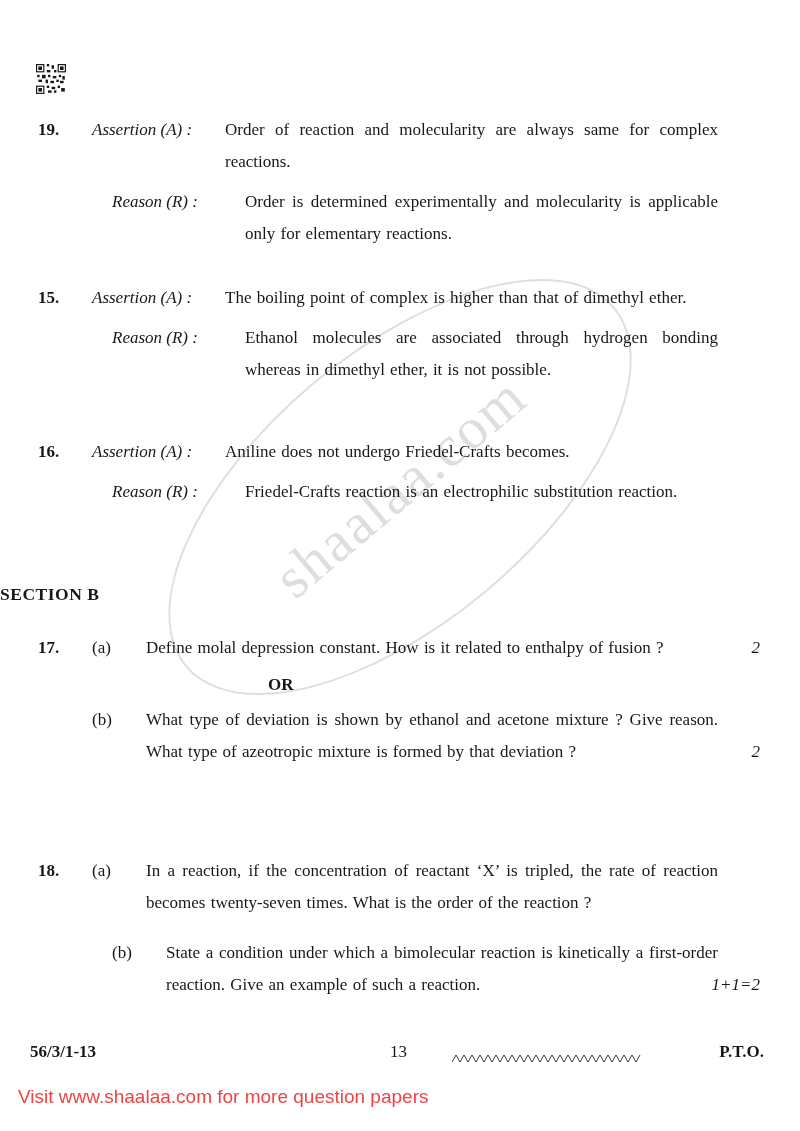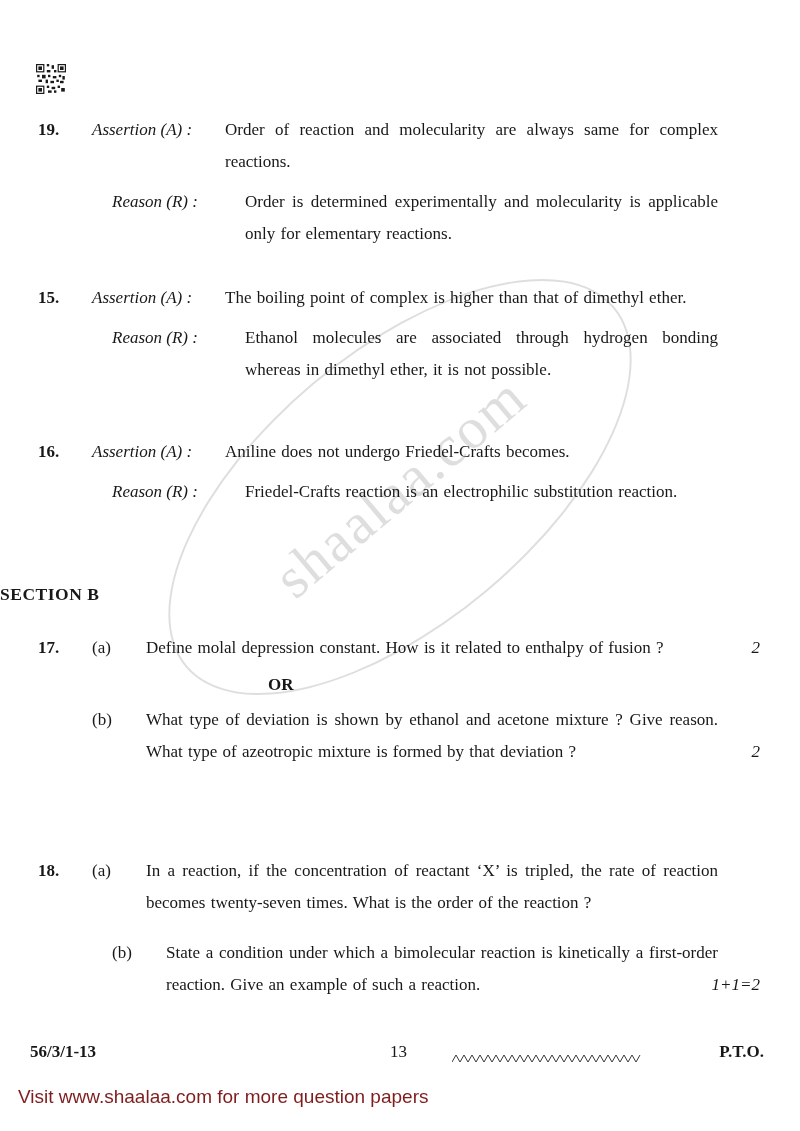--- a/index.html
+++ b/index.html
@@ -90,21 +90,21 @@
   #footer { font-size: 17px; }
   .paper-code { position: absolute; left: 30px; top: 0; font-weight: 700; }
   .page-number { position: absolute; left: 390px; top: 0; }
   .squiggle { position: absolute; left: 452px; top: 7px; }
   .pto { position: absolute; right: 36px; top: 0; font-weight: 700; }
 
   
   #bottom-bar {
     font-family: "Liberation Sans", sans-serif;
     font-size: 19px;
-    color: #7f1d1d;
+    color: #ef4444;
   }
 </style>
 </head>
 <body>
 
 <div class="page">
 
   <div class="wm-ellipse"></div>
   <div class="wm-text">shaalaa.com</div>
 

